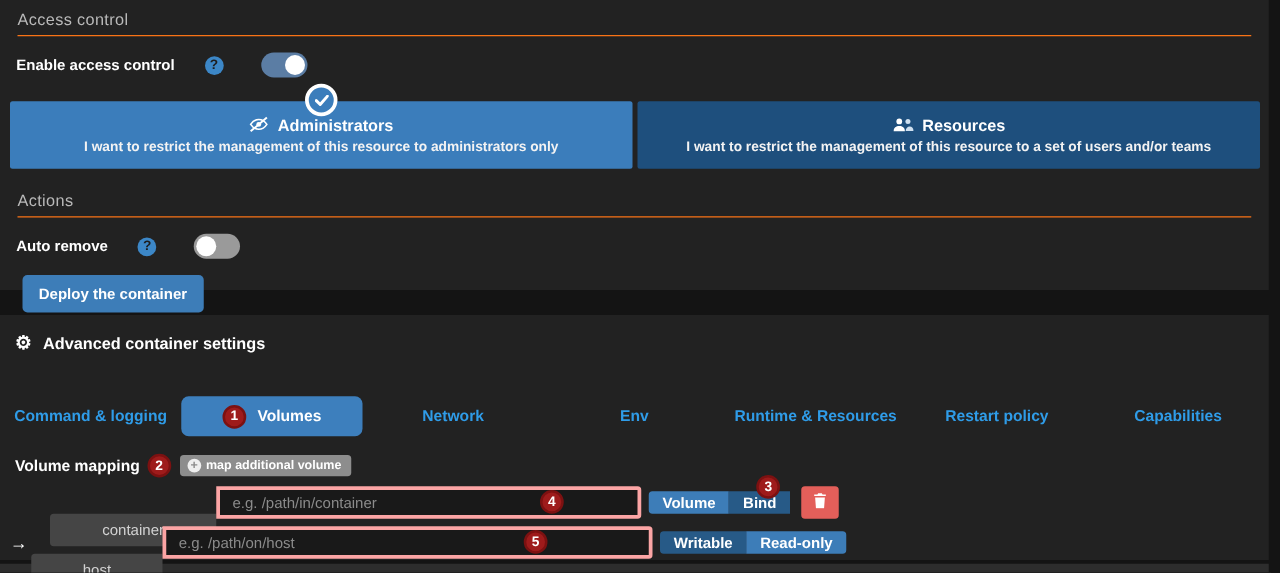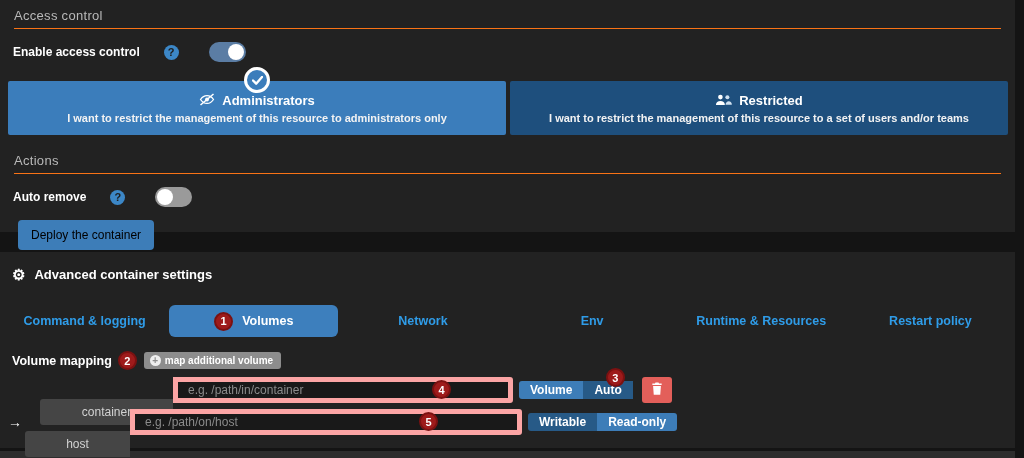--- a/index.html
+++ b/index.html
@@ -41,28 +41,28 @@
   .ac-box.unselected{background:#1e4f7d}
   .ac-box-title{font-size:13px;font-weight:bold;display:flex;align-items:center;gap:7px}
   .ac-box-desc{font-size:11px;font-weight:600;color:#f3f3f3}
   .check-badge{
     position:absolute;top:-14px;left:50%;transform:translateX(-50%);
     width:20px;height:20px;border-radius:50%;background:#3b7dbb;border:3px solid #fff;
     display:flex;align-items:center;justify-content:center;
   }
 
   .btn-deploy{
-    margin:13px 0 0 18px;background:#3d7db8;border:none;color:#000000;cursor:pointer;
-    font-weight:normal;font-size:12px;padding:8px 13px;border-radius:4px;font-family:inherit;
+    margin:13px 0 0 18px;background:#3d7db8;border:none;color:#ffffff;cursor:pointer;
+    font-weight:bold;font-size:12px;padding:8px 13px;border-radius:4px;font-family:inherit;
   }
 
   .adv-header{display:flex;align-items:center;gap:9px;padding:15px 0 0 12px;font-size:13px;font-weight:bold}
   .gear{font-size:15px;line-height:1;color:#fff}
 
-  .tabs{display:flex;margin-top:23px;}
+  .tabs{display:flex;margin-top:35px;}
   .tab{
     flex:1;height:32px;display:flex;align-items:center;justify-content:center;gap:9px;
     color:#2f9ce8;font-size:12.5px;font-weight:bold;cursor:pointer;
   }
   .tab.active{background:#3d7fbd;color:#fff;border-radius:6px}
 
   .badge{
     width:19px;height:19px;border-radius:50%;box-sizing:border-box;
     background:#9e1b1b;border:2px solid #7c1111;color:#fff;
     font-size:11px;font-weight:bold;display:inline-flex;align-items:center;justify-content:center;
@@ -86,21 +86,21 @@
   .vrow2{margin-left:8px}
   .arrow{width:17px;font-size:14px;font-weight:bold;color:#fff;flex:0 0 auto}
   .field-label{
     background:#454545;color:#d2d2d2;font-size:12px;height:26px;
     display:flex;align-items:center;justify-content:center;border-radius:3px 0 0 3px;flex:0 0 auto;margin-top:44px;
   }
   .fl-container{width:133px}
   .fl-host{width:105px}
   .input-wrap{position:relative;display:flex;flex:0 0 auto}
   .vinput{
-    height:26px;background:#191919;border:5px solid #fca5a5;border-radius:0 3px 3px 0;
+    height:26px;background:#191919;border:3px solid #fca5a5;border-radius:0 3px 3px 0;
     color:#ddd;font-size:12px;padding:0 10px;box-sizing:border-box;font-family:inherit;outline:none;
   }
   .vinput::placeholder{color:#8b8b8b}
   .in-container{width:340px}
   .in-host{width:392px}
   .input-badge{position:absolute;top:3px}
   .ib-4{right:62px}
   .ib-5{right:84px}
 
   .btn-group{display:flex;margin-left:6px;position:relative}
@@ -156,21 +156,21 @@
     <div class="ac-box unselected">
       <span class="ac-box-title">
         <span>
           <svg width="17" height="13" viewBox="0 0 22 15">
               <circle cx="7" cy="4.4" r="3" fill="#fff"></circle>
               <path d="M1.2 14.5c0-3.4 2.5-5.2 5.8-5.2s5.8 1.8 5.8 5.2z" fill="#fff"></path>
               <circle cx="16" cy="4.6" r="2.6" fill="#cfe0f0"></circle>
               <path d="M13.6 14.3c.3-3 2-4.6 4.2-4.6 2.4 0 4 1.8 4 4.6z" fill="#cfe0f0"></path>
             </svg>
         </span>
-        <span>Restricted</span>
+        <span>Resources</span>
       </span>
       <span class="ac-box-desc">I want to restrict the management of this resource to a set of users and/or teams</span>
     </div>
   </div>
 
   <div class="section-title" style="margin-top:10px">Actions</div>
 
   <div class="label-row">
     <span class="bold-label">Auto remove</span>
     <span class="help">?</span>
@@ -201,41 +201,44 @@
         <span>Network</span>
       </div>
     <div class="tab">
         <span>Env</span>
       </div>
     <div class="tab">
         <span>Runtime &amp; Resources</span>
       </div>
     <div class="tab">
         <span>Restart policy</span>
+      </div>
+    <div class="tab">
+        <span>Capabilities</span>
       </div>
   </div>
 
   <div class="vm-header">
     <span class="vm-title">Volume mapping</span>
     <span class="badge">2</span>
     <button class="add-btn">
       <span class="plus-circle">+</span>
       <span>map additional volume</span>
     </button>
   </div>
 
   <div class="vrow vrow1">
     <span class="field-label fl-container">container</span>
     <span class="input-wrap">
       <input class="vinput in-container" type="text" placeholder="e.g. /path/in/container" style="">
       <span class="badge input-badge ib-4">4</span>
     </span>
     <span class="btn-group">
       <button class="bg-btn light">Volume</button>
-      <button class="bg-btn dark">Auto</button>
+      <button class="bg-btn dark">Bind</button>
       <span class="badge badge-above">3</span>
     </span>
     <button class="trash-btn">
       <span>
         <svg width="12" height="13" viewBox="0 0 12 14">
             <path fill="#fff" d="M4.4 0.6h3.2l.6 1.1H11v1.4H1V1.7h2.8zM1.8 4.2h8.4L9.5 13.6H2.5z"></path>
           </svg>
       </span>
     </button>
   </div>

